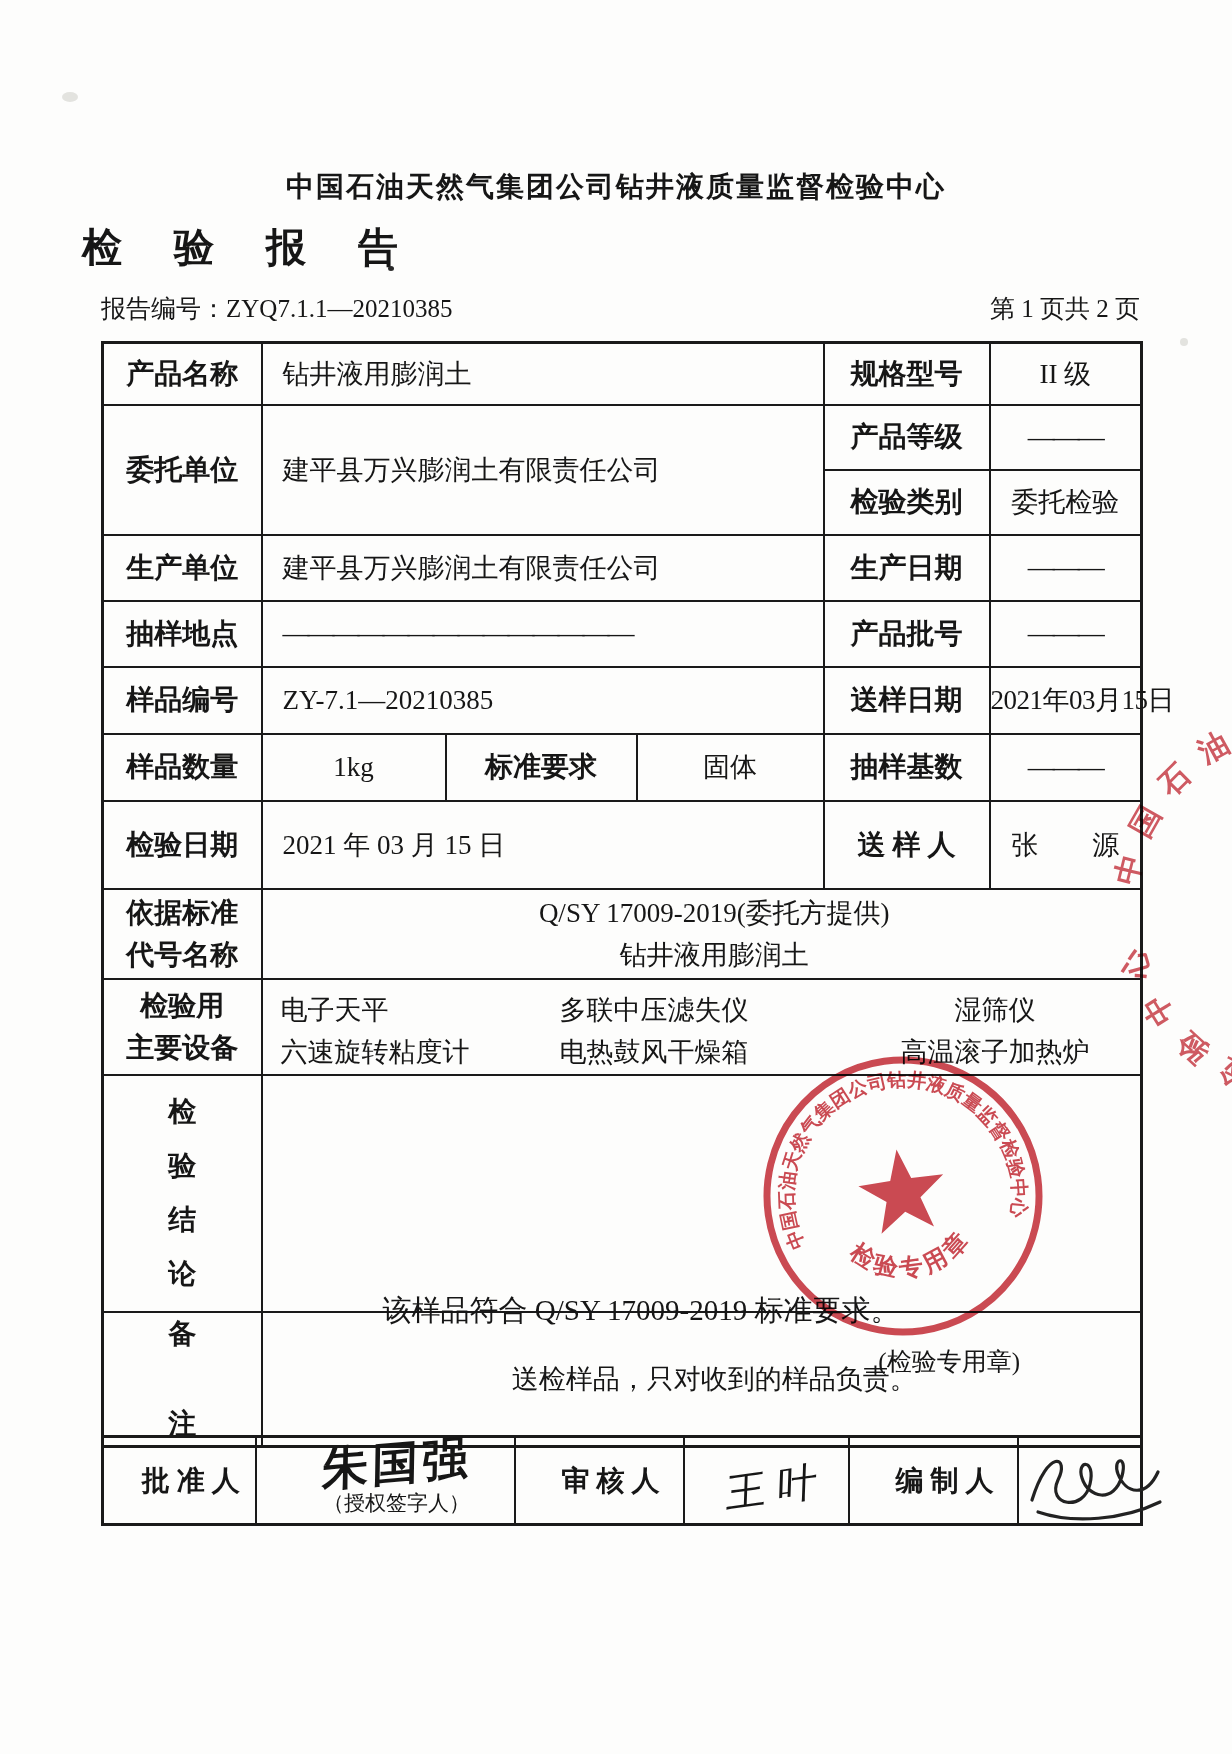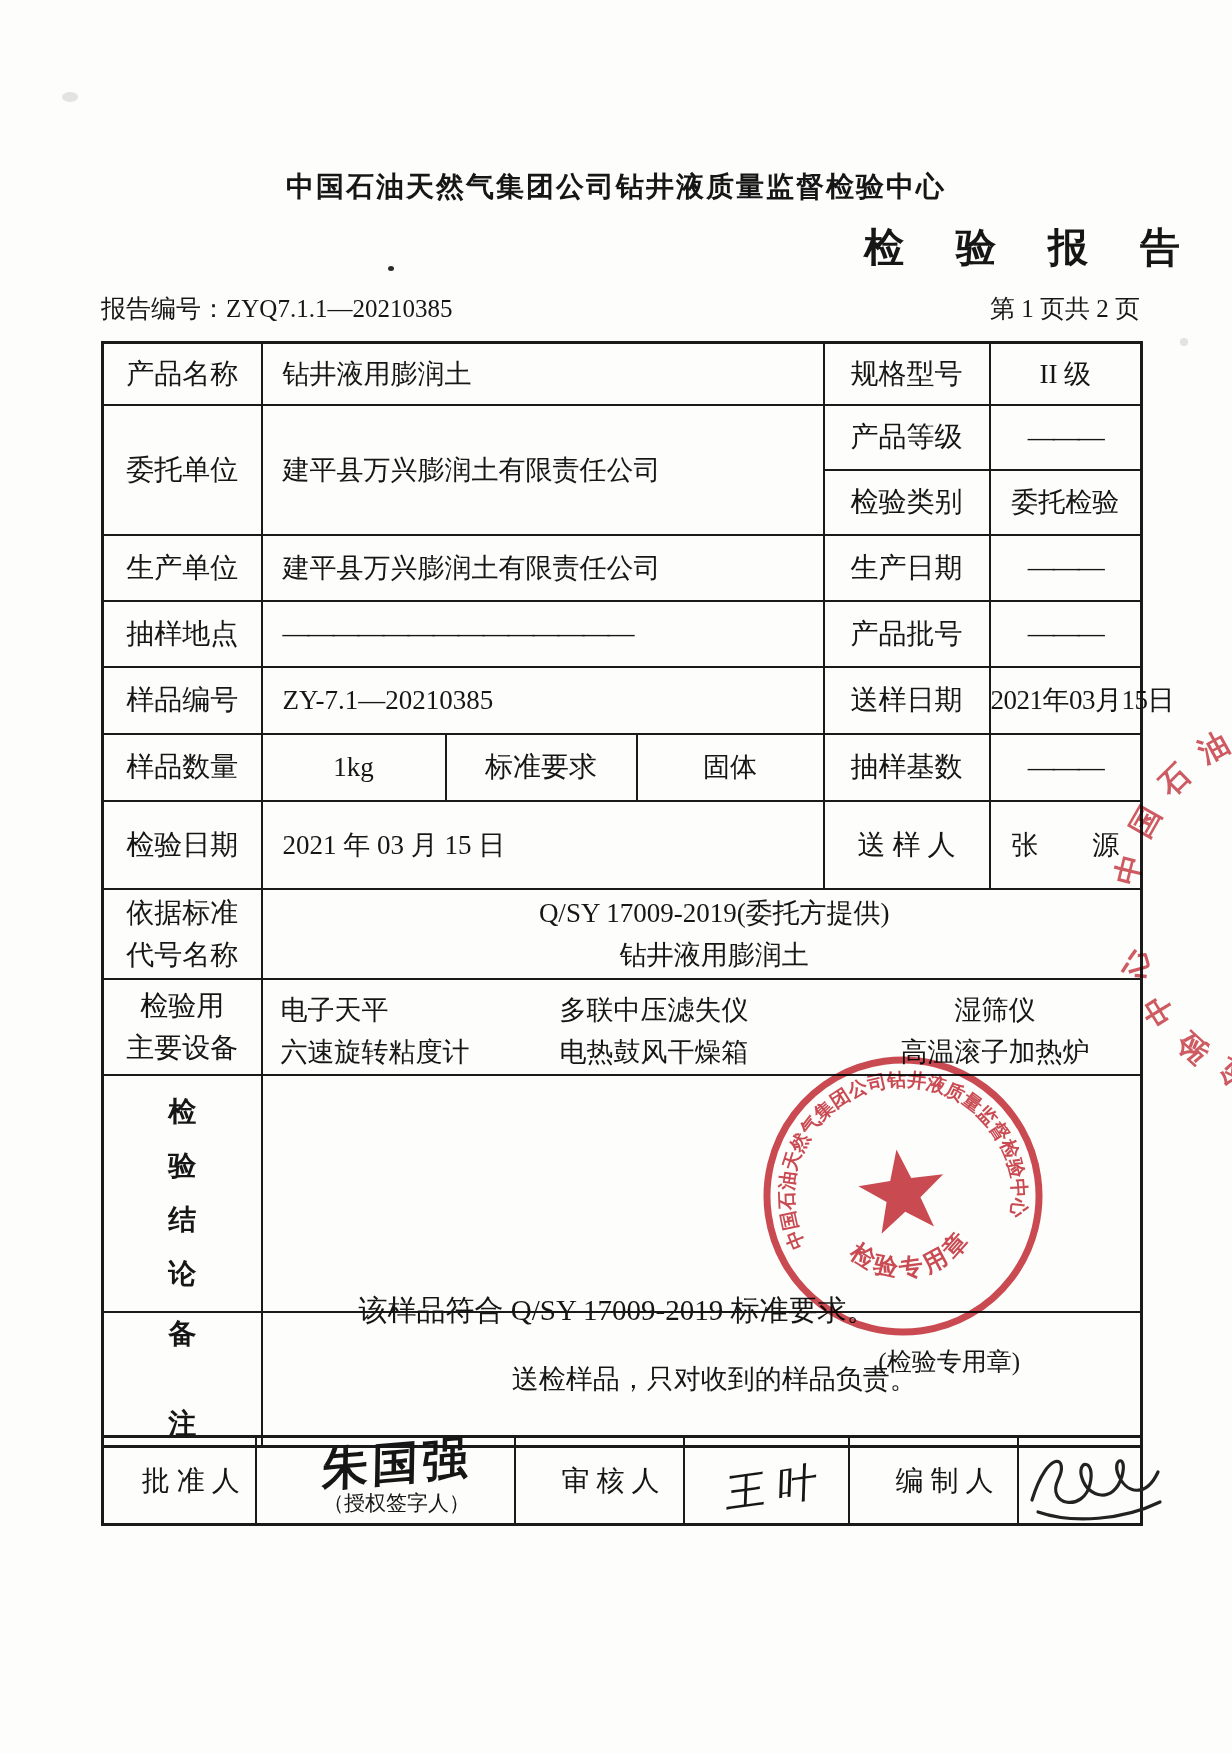--- a/index.html
+++ b/index.html
@@ -14,61 +14,61 @@
     background:#fdfdfc;
     overflow:hidden;
   }
   
   .org-name {
     position:absolute; top:168px; left:0; width:100%;
     text-align:center; font-size:28px; font-weight:bold; letter-spacing:2px;
   }
   .report-title {
     position:absolute; top:220px; left:0; width:100%;
-    text-align:right; font-size:40px; font-weight:bold;
+    text-align:left; font-size:40px; font-weight:bold;
     letter-spacing:52px; padding-left:82px;
   }
   .meta-row {
     position:absolute; top:292px; left:101px; width:1039px;
     display:flex; justify-content:space-between;
     font-size:25px;
   }
   
   .rpt-table {
     position:absolute; top:341px; left:101px;
     border-collapse:collapse; table-layout:fixed;
     width:1039px;
     border:3px solid #1a1a1a;
   }
   .rpt-table td {
     border:2px solid #1a1a1a;
     text-align:center; vertical-align:middle;
     font-size:27px;
     overflow:visible;
   }
-  td.lbl { font-weight:normal; font-size:28px; }
+  td.lbl { font-weight:bold; font-size:28px; }
   td.val-left { text-align:left; padding-left:20px; }
   .dash-val { letter-spacing:-2px; white-space:nowrap; }
   .date-small { font-size:19px; letter-spacing:-0.5px; white-space:nowrap; }
   .two-line { line-height:42px; text-align:left; padding-left:26px; }
   .two-line.centered { text-align:center; padding-left:0; }
   
   .equip-grid {
     display:grid; grid-template-columns:33% 36% 31%;
     row-gap:6px; padding:12px 14px 4px 18px;
     font-size:27px; text-align:left;
   }
   .equip-grid .c3 { text-align:center; }
   
   .vstack { display:flex; flex-direction:column; align-items:center; justify-content:center; font-weight:bold; font-size:28px; }
   .vstack.gap-s { gap:16px; }
   .vstack.gap-l { gap:52px; }
   
   .concl-cell { position:relative; height:100%; }
-  .concl-text { position:absolute; left:96px; top:98px; font-size:29px; white-space:nowrap; }
+  .concl-text { position:absolute; left:120px; top:98px; font-size:29px; white-space:nowrap; }
   .stamp-caption { position:absolute; right:120px; top:152px; font-size:25px; white-space:nowrap; }
   
   .remark-cell { text-align:left; padding-left:26px; font-size:29px; }
   
   .sign-table {
     position:absolute; top:1435px; left:101px;
     border-collapse:collapse; table-layout:fixed;
     width:1039px;
     border:3px solid #1a1a1a;
   }

